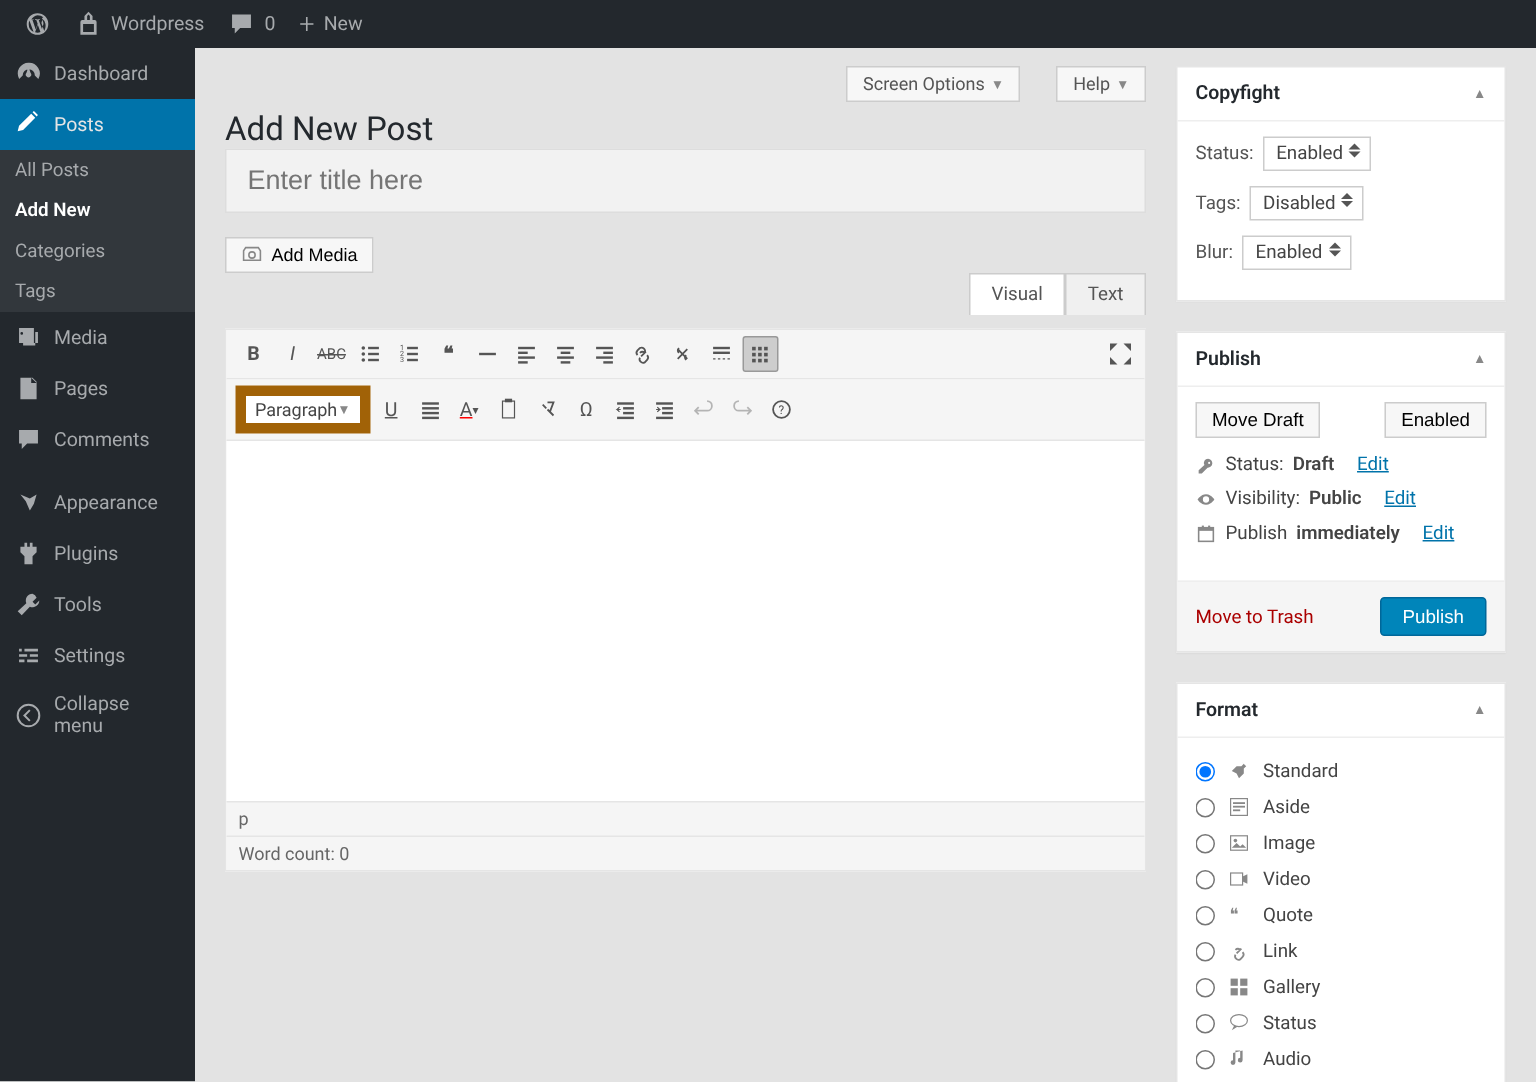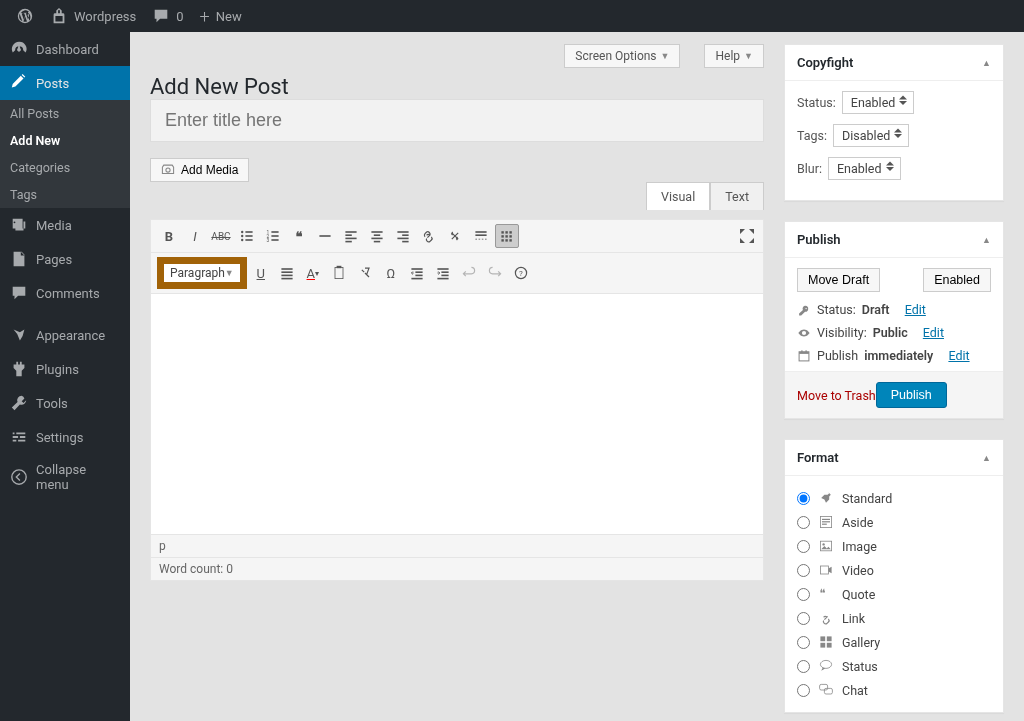--- a/index.html
+++ b/index.html
@@ -47,21 +47,21 @@
 .panel-body { padding: 10px 12px; font-size: 12.5px; }
 .field-row { display: flex; align-items: center; gap: 6px; margin-bottom: 10px; }
 .field-row label { color: #555; }
 .sel { border: 1px solid #ccc; padding: 3px 18px 3px 8px; background: #fff; position: relative; font-size: 12.5px; min-width: 70px; }
 .sel::after { content: ''; position: absolute; right: 6px; top: 50%; transform: translateY(-50%); border-left: 4px solid transparent; border-right: 4px solid transparent; border-top: 4px solid #555; }
 .sel::before { content: ''; position: absolute; right: 6px; top: 35%; transform: translateY(-85%); border-left: 4px solid transparent; border-right: 4px solid transparent; border-bottom: 4px solid #555; }
 .pub-row { display: flex; align-items: center; gap: 6px; margin-bottom: 8px; color: #444; }
 .pub-row svg { width: 14px; height: 14px; fill: #888; }
 .pub-row a { color: #0073aa; text-decoration: underline; cursor: pointer; }
 .pub-row .bold { font-weight: 600; text-align: center; }
-.pub-actions { display: flex; justify-content: flex-start; align-items: center; border-top: 1px solid #eee; margin: 8px -12px -10px; padding: 10px 12px; background: #f5f5f5; }
+.pub-actions { display: flex; justify-content: space-between; align-items: center; border-top: 1px solid #eee; margin: 24px -12px -10px; padding: 10px 12px; background: #f5f5f5; }
 .btn-secondary { border: 1px solid #ccc; background: #f7f7f7; padding: 4px 10px; font-size: 12.5px; cursor: pointer; }
 .btn-primary { background: #0085ba; border: 1px solid #006799; color: #fff; padding: 5px 14px; font-size: 12.5px; cursor: pointer; border-radius: 3px; }
 .trash { color: #a00; cursor: pointer; font-size: 12.5px; }
 .fmt-row { display: flex; align-items: center; gap: 8px; padding: 4px 0; cursor: pointer; }
 .fmt-row input[type=radio] { margin: 0; }
 .fmt-row svg { width: 16px; height: 16px; fill: #888; }
 .tri { font-size: 9px; color: #888; }
 .rowtop { display: flex; align-items: center; justify-content: space-between; margin-bottom: 10px; }
 </style>
 </head>
@@ -479,20 +479,27 @@
               <input type="radio" name="fmt" style="">
               <svg viewBox="0 0 20 20">
                 <ellipse cx="10" cy="8" rx="7" ry="5" fill="none" stroke="#888"></ellipse>
                 <path d="M6 12l-2 4 5-3"></path>
               </svg>
               <span>Status</span>
             </label>
           <label class="fmt-row">
               <input type="radio" name="fmt" style="">
               <svg viewBox="0 0 20 20">
+                <path d="M7 3v10a2 2 0 11-2-2V5l8-2v8a2 2 0 11-2-2V3L7 3z"></path>
+              </svg>
+              <span>Audio</span>
+            </label>
+          <label class="fmt-row">
+              <input type="radio" name="fmt" style="">
+              <svg viewBox="0 0 20 20">
                 <rect x="2" y="3" width="10" height="7" rx="2" fill="none" stroke="#888"></rect>
                 <rect x="8" y="8" width="10" height="7" rx="2" fill="none" stroke="#888"></rect>
               </svg>
               <span>Chat</span>
             </label>
         </div>
       </div>
     </div>
   </div>
 </div>

